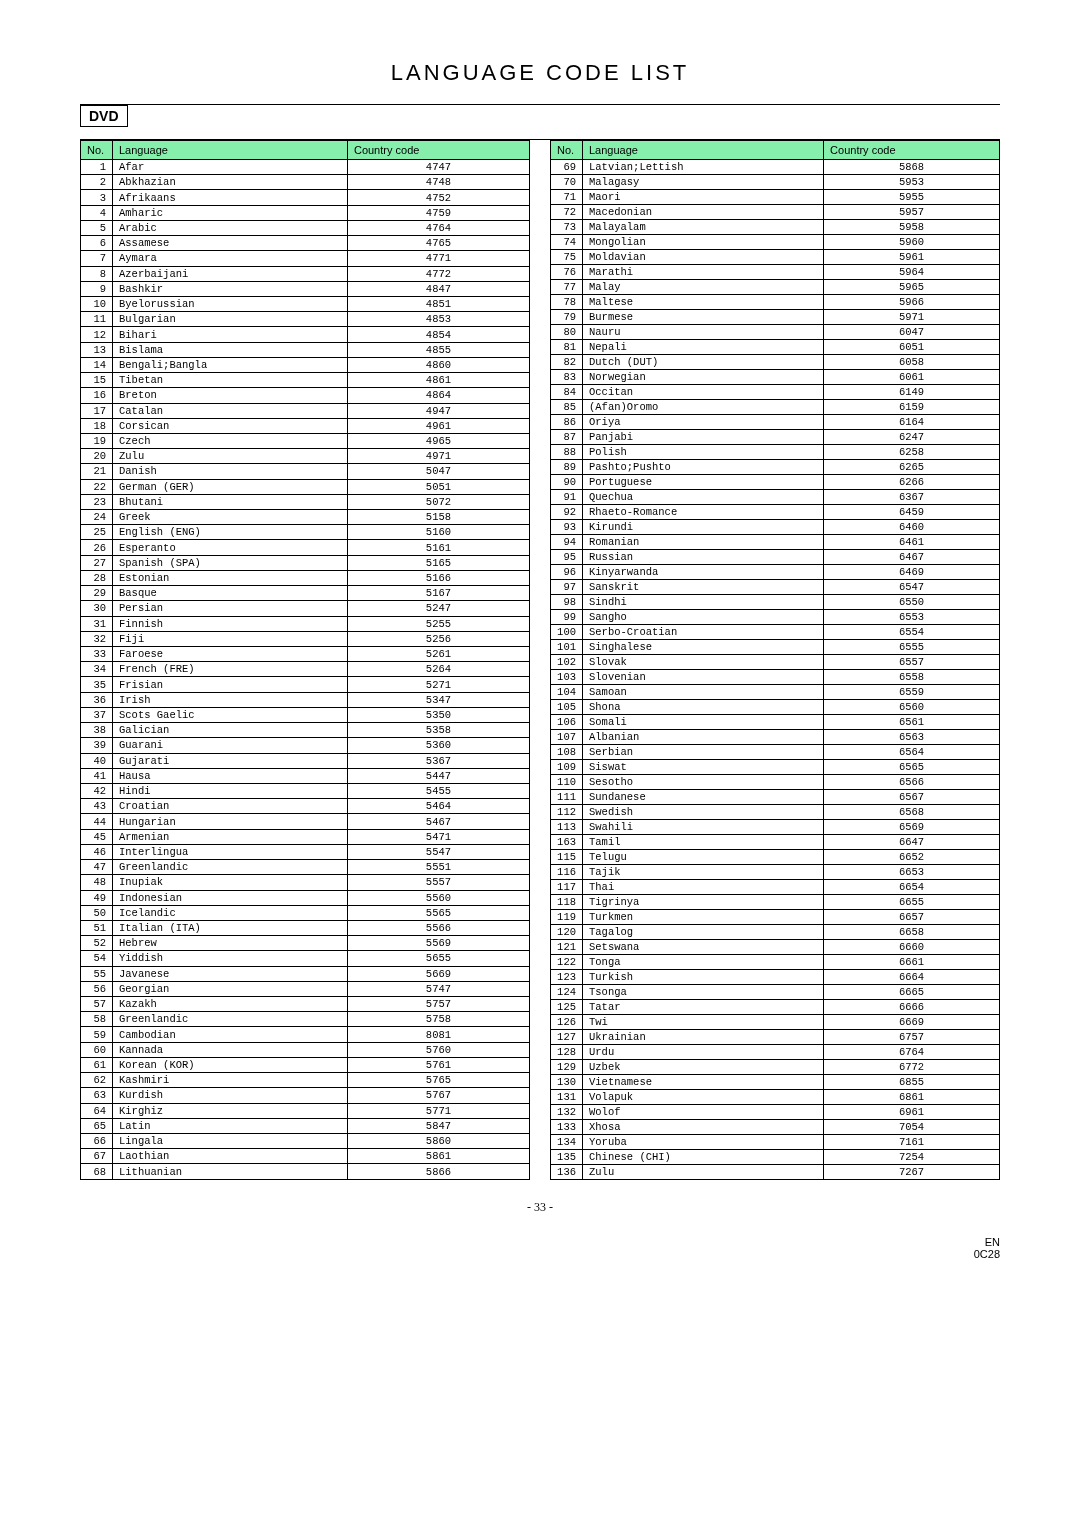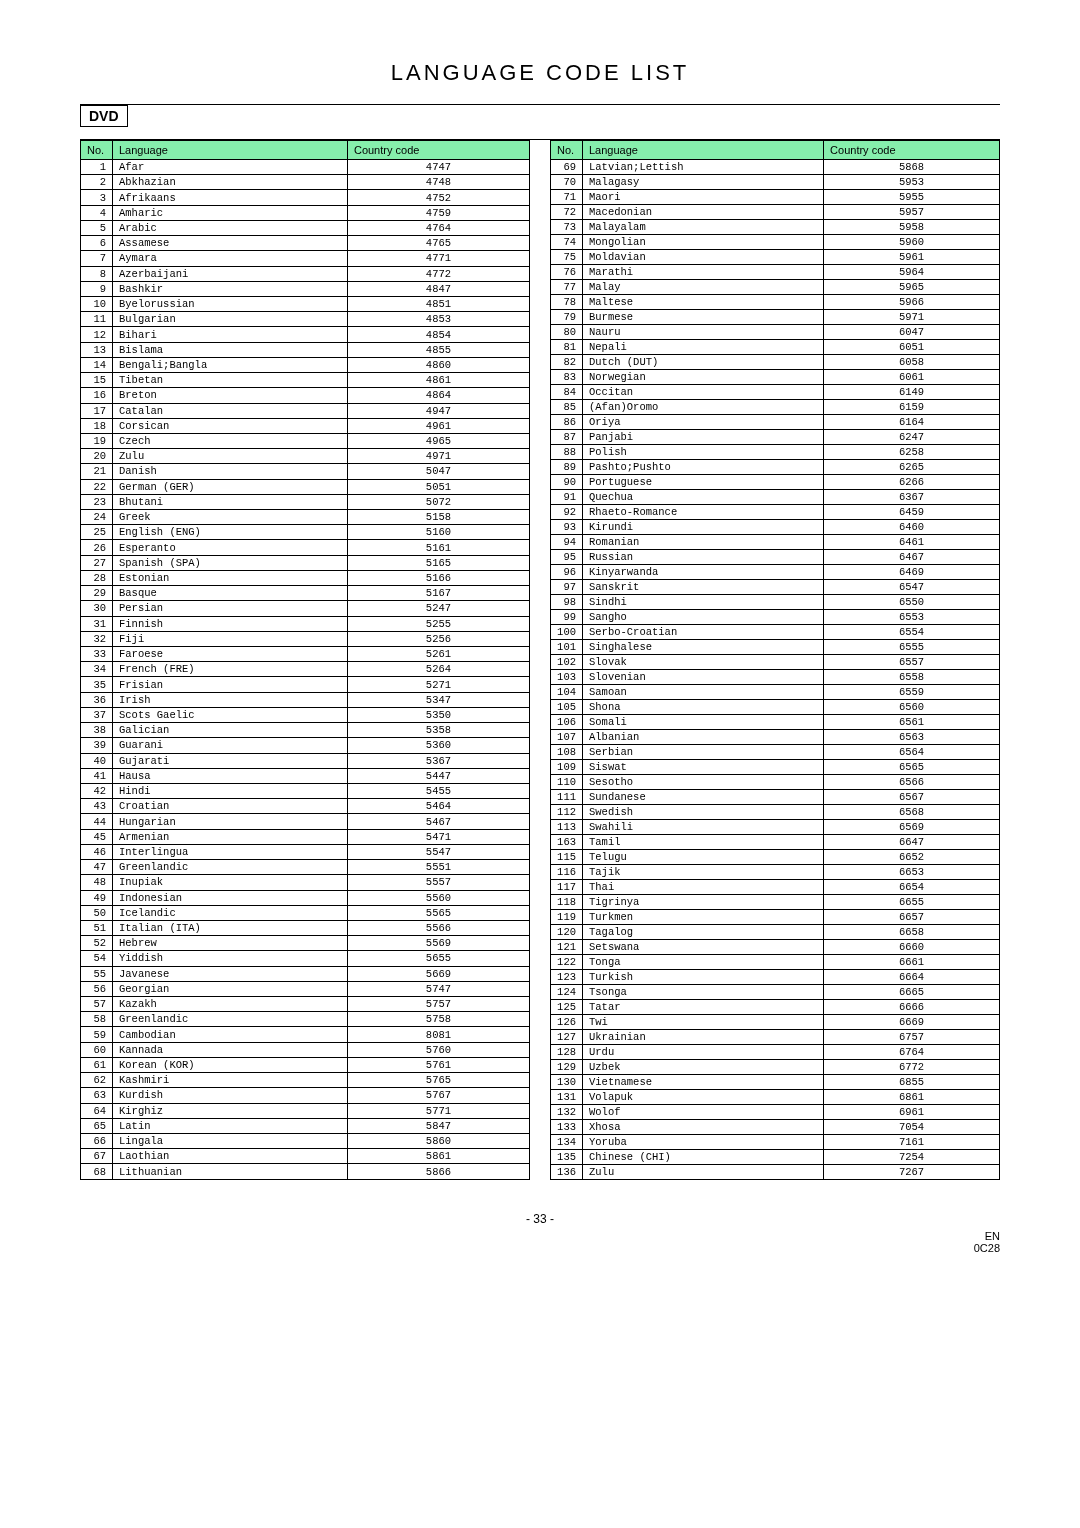--- a/index.html
+++ b/index.html
@@ -64,29 +64,29 @@
       width: 32px;
     }
     table td:last-child {
       text-align: center;
     }
     .gap-col {
       width: 20px;
     }
     .footer {
       text-align: center;
-      margin-top: 32px;
-      font-family: Liberation Sans, sans-serif;
+      margin-top: 20px;
+      font-family: Liberation Serif, serif;
       font-size: 12px;
     }
     .footer-right {
       text-align: right;
       font-family: Arial, sans-serif;
       font-size: 11px;
-      margin-top: 4px;
+      margin-top: 21px;
     }
   </style>
 </head>
 <body>
 
 
 
 <h1>LANGUAGE CODE LIST</h1>
 <hr class="divider">
 <div class="dvd-badge">DVD</div>

